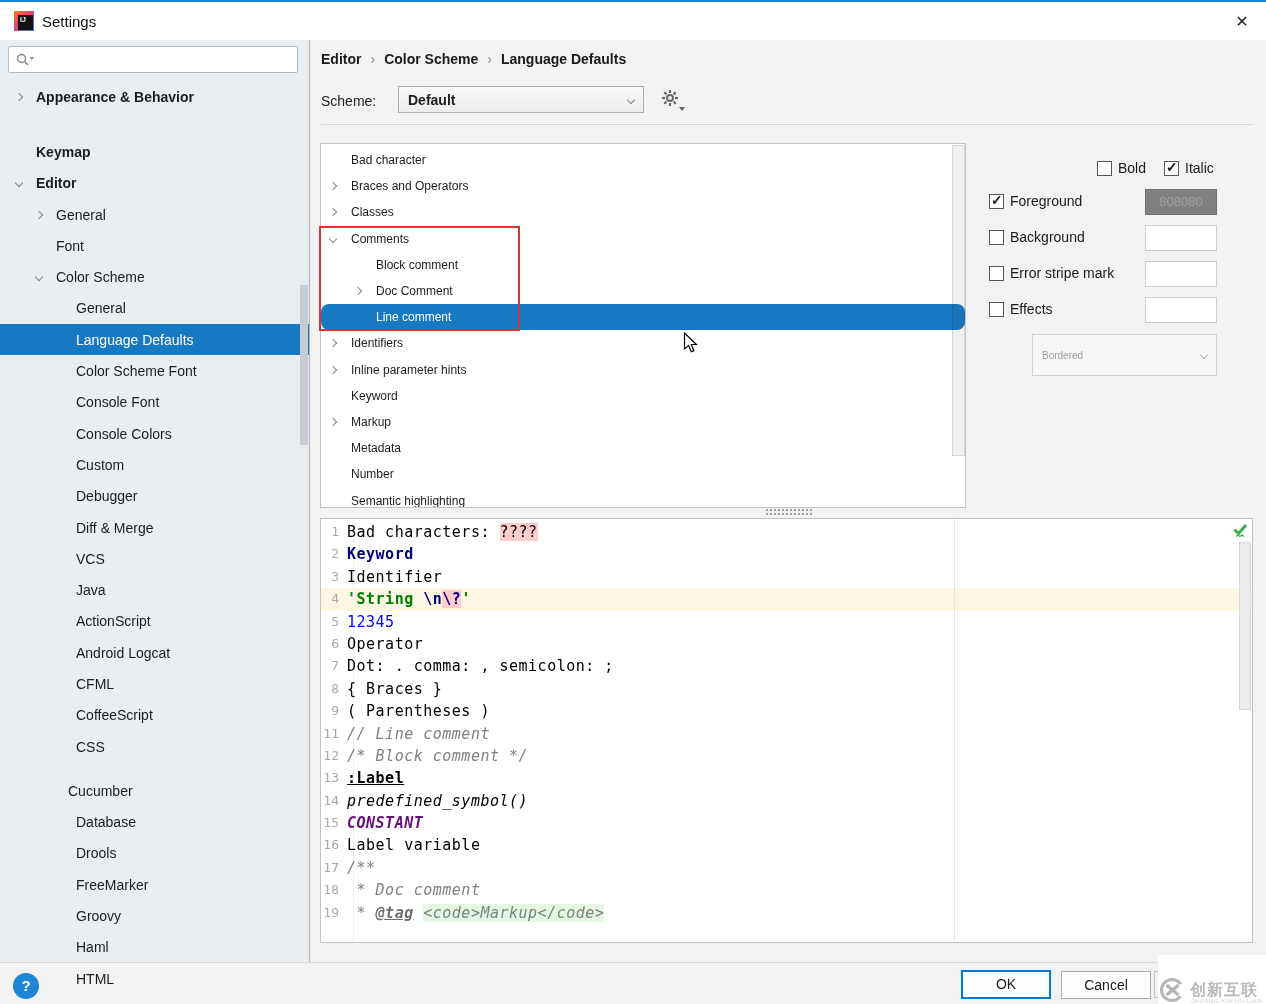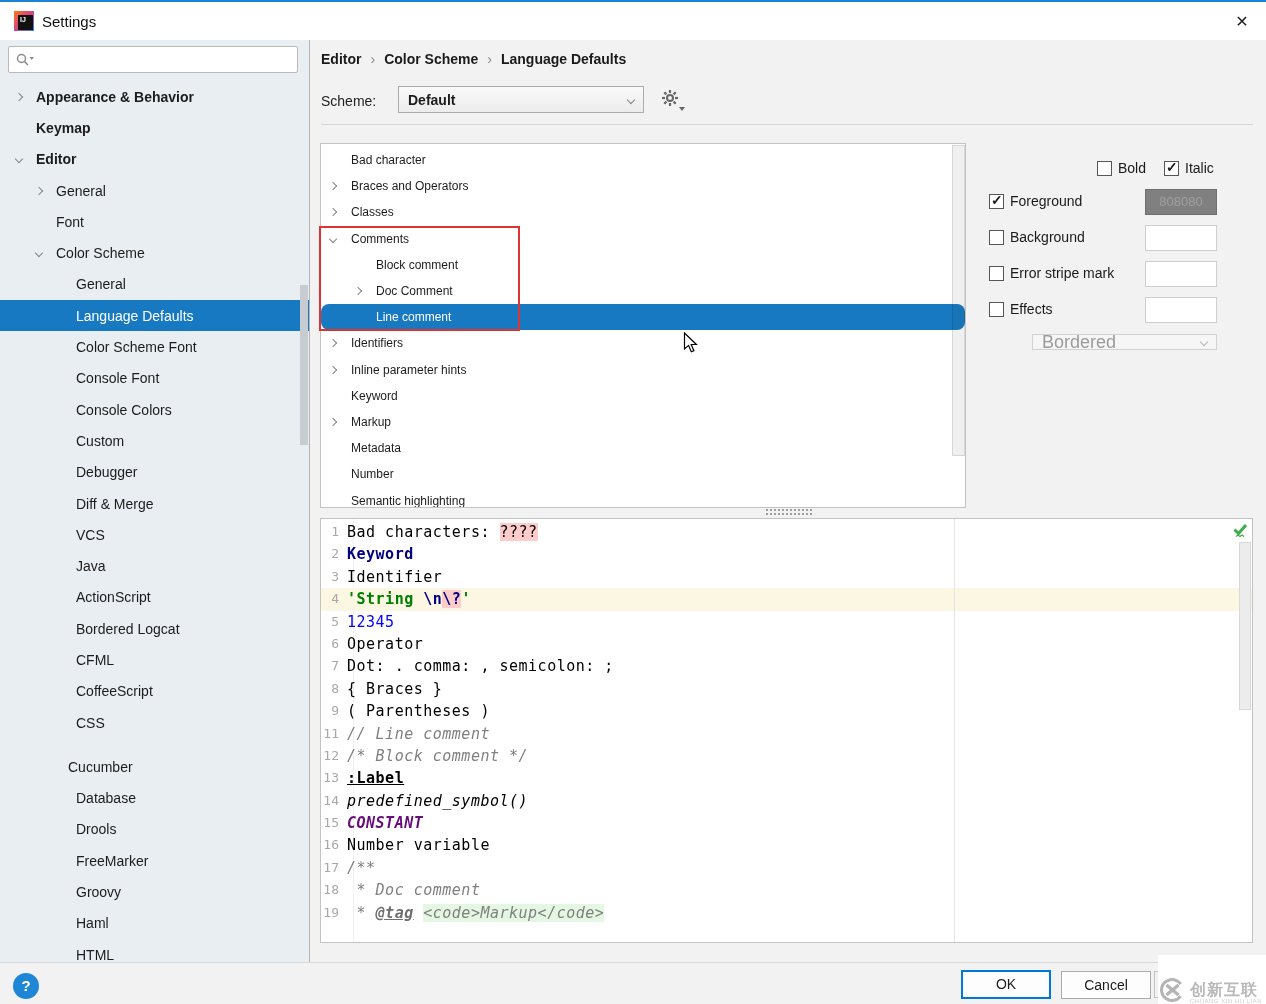--- a/index.html
+++ b/index.html
@@ -63,22 +63,22 @@
   .annotation { position:absolute; left:319px; top:226px; width:201px; height:105px;
     border:2px solid #dd3333; z-index:8; pointer-events:none; }
 
   
   .cb { position:absolute; width:15px; height:15px; border:1px solid #565656; background:#fff; cursor:pointer; }
   .cb.on::after { content:"✓"; position:absolute; left:1px; top:-3px; font-size:14px; font-weight:bold; color:#1c1c1c; }
   .cb-label { position:absolute; font-size:14px; color:#1a1a1a; }
   .swatch { position:absolute; width:72px; height:26px; font-size:13px; text-align:center; line-height:24px; }
   .swatch.filled { background:#808080; border:1px solid #6f6f6f; color:#9f9f9f; }
   .swatch.empty  { background:#fff; border:1px solid #cfcfcf; }
-  .effect-select { position:absolute; left:1032px; top:334px; width:185px; height:16px;
-    background:#f6f6f6; border:1px solid #d2d2d2; color:#9c9c9c; font-size:18px;
+  .effect-select { position:absolute; left:1032px; top:334px; width:185px; height:42px;
+    background:#f6f6f6; border:1px solid #d2d2d2; color:#9c9c9c; font-size:10px;
     display:flex; align-items:center; padding:0 9px; }
   .effect-select .chev { margin-left:auto; border-color:#b5b5b5; }
 
   
   .editor { position:absolute; left:320px; top:518px; width:933px; height:425px;
     background:#fff; border:1px solid #c3c3c3; overflow:hidden; }
   .code-lines { position:absolute; left:0; top:2px; right:0; }
   .code-line { display:flex; height:22.4px; line-height:22.4px; position:relative; z-index:2;
     font-family:"DejaVu Sans Mono", monospace; font-size:15px; letter-spacing:0.5px; }
   .code-line.current { background:#fcf7e3; }
@@ -142,25 +142,25 @@
       <path d="M14.5 5 h4.5 l-2.25 3 z" fill="#8a8a8a"></path>
     </svg>
   </div>
   <div id="sidebar-list">
       <div class="trow side-row" style="padding-left: 16px;">
         <span class="chev-box">
           <i class="chev right"></i>
         </span>
         <span class="tlabel b">Appearance &amp; Behavior</span>
       </div>
+      <div class="trow side-row" style="padding-left: 16px; margin-top: 24px;">
+        <span class="chev-box"></span>
+        <span class="tlabel b">Keymap</span>
+      </div>
       <div class="trow side-row" style="padding-left: 16px;">
-        <span class="chev-box"></span>
-        <span class="tlabel b">Keymap</span>
-      </div>
-      <div class="trow side-row" style="padding-left: 16px;">
         <span class="chev-box">
           <i class="chev down"></i>
         </span>
         <span class="tlabel b">Editor</span>
       </div>
       <div class="trow side-row" style="padding-left: 36px;">
         <span class="chev-box">
           <i class="chev right"></i>
         </span>
         <span class="tlabel">General</span>
@@ -214,21 +214,21 @@
       <div class="trow side-row" style="padding-left: 56px;">
         <span class="chev-box"></span>
         <span class="tlabel">Java</span>
       </div>
       <div class="trow side-row" style="padding-left: 56px;">
         <span class="chev-box"></span>
         <span class="tlabel">ActionScript</span>
       </div>
       <div class="trow side-row" style="padding-left: 56px;">
         <span class="chev-box"></span>
-        <span class="tlabel">Bordered Logcat</span>
+        <span class="tlabel">Android Logcat</span>
       </div>
       <div class="trow side-row" style="padding-left: 56px;">
         <span class="chev-box"></span>
         <span class="tlabel">CFML</span>
       </div>
       <div class="trow side-row" style="padding-left: 56px;">
         <span class="chev-box"></span>
         <span class="tlabel">CoffeeScript</span>
       </div>
       <div class="trow side-row" style="padding-left: 56px;">
@@ -449,21 +449,21 @@
       <div class="code-line">
         <span class="ln">14</span>
         <span class="code"><span class="s-pre">predefined_symbol()</span></span>
       </div>
       <div class="code-line">
         <span class="ln">15</span>
         <span class="code"><span class="s-const">CONSTANT</span></span>
       </div>
       <div class="code-line">
         <span class="ln">16</span>
-        <span class="code"><span class="s-plain">Number variable</span></span>
+        <span class="code"><span class="s-plain">Label variable</span></span>
       </div>
       <div class="code-line">
         <span class="ln">17</span>
         <span class="code"><span class="s-cmt">/**</span></span>
       </div>
       <div class="code-line">
         <span class="ln">18</span>
         <span class="code"><span class="s-cmt"> * Doc comment</span></span>
       </div>
       <div class="code-line">

